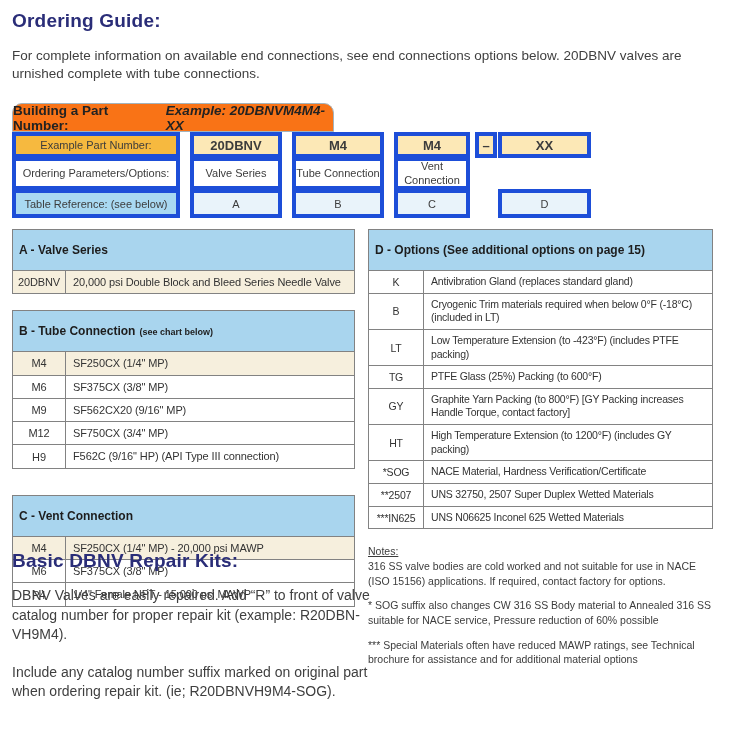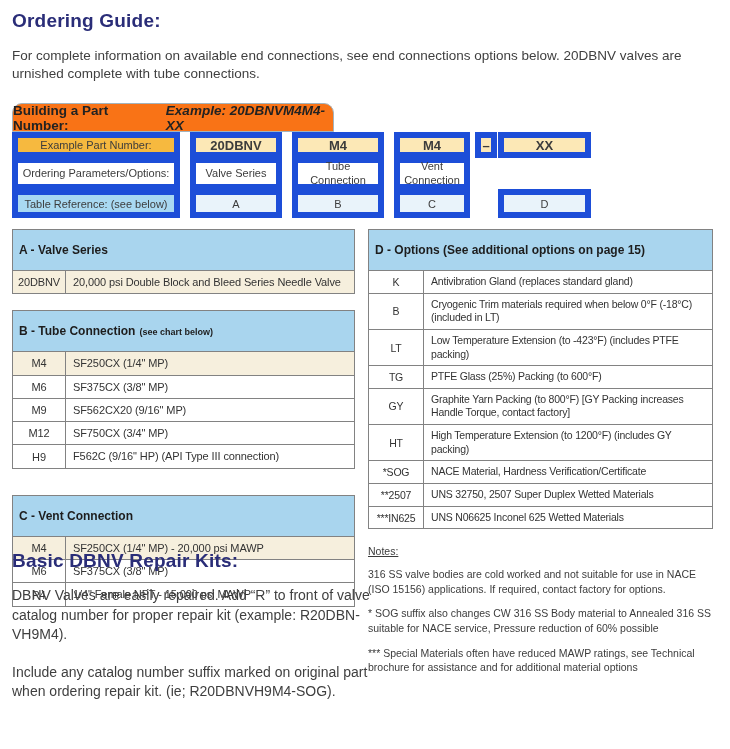--- a/index.html
+++ b/index.html
@@ -16,21 +16,21 @@
   #pn-titlebar {
     width:320px; height:27px; background:#f97316; border:1px solid #a3b3bc;
     border-radius:10px 10px 0 0; display:flex; align-items:center; 
     font-size:13.5px; color:#222;
   }
   #pn-titlebar .t1 { font-weight:bold; margin-right:7px; }
   #pn-titlebar .t2 { font-weight:bold; font-style:italic; }
   .pnrow { display:flex; }
   .pnrow + .pnrow { margin-top:-1px; }
   .pncell {
-    border:6px solid #1d4ed8; box-sizing:border-box;
+    border:4px solid #1d4ed8; box-sizing:border-box;
     display:flex; align-items:center; justify-content:center; text-align:center;
   }
   .pn-label { width:168px; font-size:11px; }
   .pn-c1 { width:92px; margin-left:10px; }
   .pn-c2 { width:92px; margin-left:10px; }
   .pn-c3 { width:76px; margin-left:10px; }
   .pn-dash { width:22px; margin-left:5px; }
   .pn-c4 { width:93px; margin-left:1px; }
   .pn-spacer { width:22px; margin-left:5px; border:none; }
   .r1 .pncell { height:26px; }
@@ -54,21 +54,21 @@
   td.code { width:48px; text-align:center; padding:4px 2px; }
   td.desc { padding:4px 7px; line-height:1.3; }
   tr.cream td { background:#f6efdd; }
   .gap16 { height:16px; } .gap26 { height:26px; }
   table.tblD { font-size:10.5px; letter-spacing:-0.2px; }
   table.tblD td.code { width:50px; }
 
   
   #notes { margin-top:15px; font-size:10.5px; line-height:1.4; color:#3c3c3c; width:345px; }
   #notes p { margin:0 0 10px 0; }
-  #notes .nt { margin-bottom:8px;text-decoration:underline; }
+  #notes .nt { margin-bottom:0;text-decoration:underline; }
 
   
   #repair { position:absolute; left:12px; top:550px; width:380px; }
   #repair h2 { margin:0; font-size:19px; font-weight:bold; color:#2a2d78; letter-spacing:0.2px; }
   #repair p { margin:14px 0 0 0; font-size:14px; line-height:1.4; color:#3f3f3f; width:372px; }
   #repair p + p { margin-top:18px; }
 </style>
 </head>
 <body>
 

